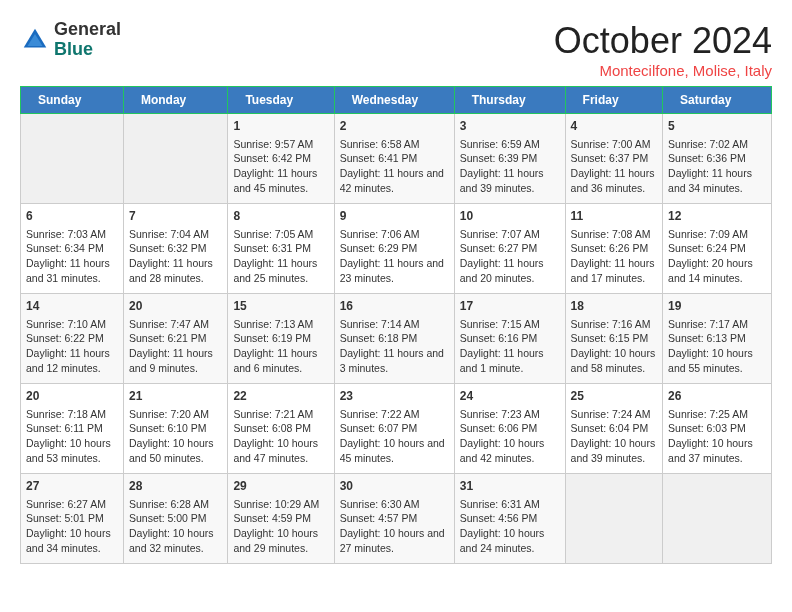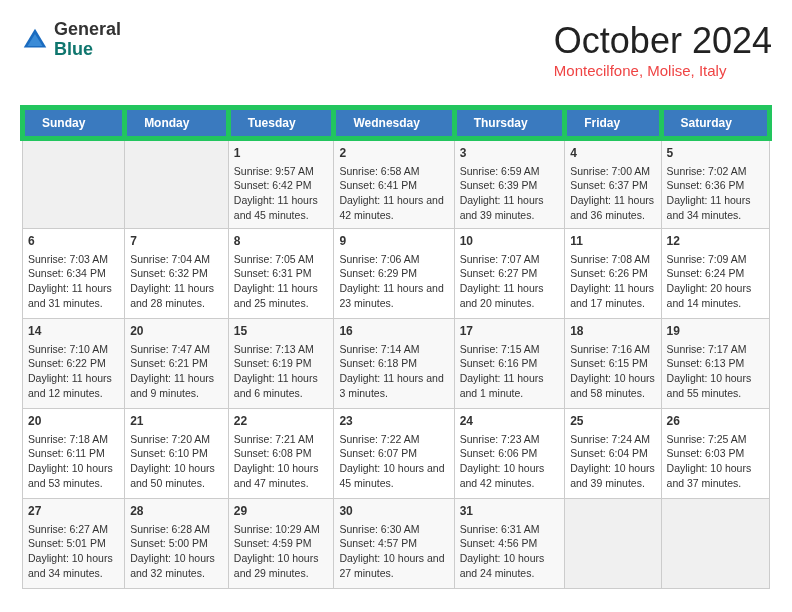--- a/index.html
+++ b/index.html
@@ -7,40 +7,41 @@
       font-family: Arial, sans-serif;
       background: #fff;
       width: 792px;
       min-height: 612px;
       padding: 20px;
     }
     .header {
       display: flex;
       justify-content: space-between;
       align-items: flex-start;
-      margin-bottom: 26px;
+      margin-bottom: 7px;
     }
     .logo {
       display: flex;
       align-items: center;
       gap: 4px;
     }
     .logo-text {
       font-size: 18px;
       font-weight: bold;
       color: #333;
       line-height: 1.1;
     }
     .logo-text .general { display: block; }
     .logo-text .blue { display: block; color: #0f766e; }
     .logo-icon {
       width: 30px;
       height: 30px;
     }
     .title-block {
+      text-align: right;
     }
     .month-title {
       font-size: 36px;
       font-weight: 300;
       color: #222;
     }
     .location {
       font-size: 15px;
       color: #ef4444;
     }
@@ -49,21 +50,21 @@
       border-collapse: collapse;
       font-size: 11px;
     }
     thead tr th {
       background-color: #3a7abf;
       color: #fff;
       text-align: left;
       padding: 6px 17px;
       font-size: 12px;
       font-weight: bold;
-      border: 5px solid #22c55e;
+      border: 1px solid #22c55e;
     }
     tbody tr td {
       border: 1px solid #ccc;
       vertical-align: top;
       padding: 4px 5px;
       min-height: 75px;
       height: 90px;
       color: #333;
       font-size: 10.5px;
       line-height: 1.4;

